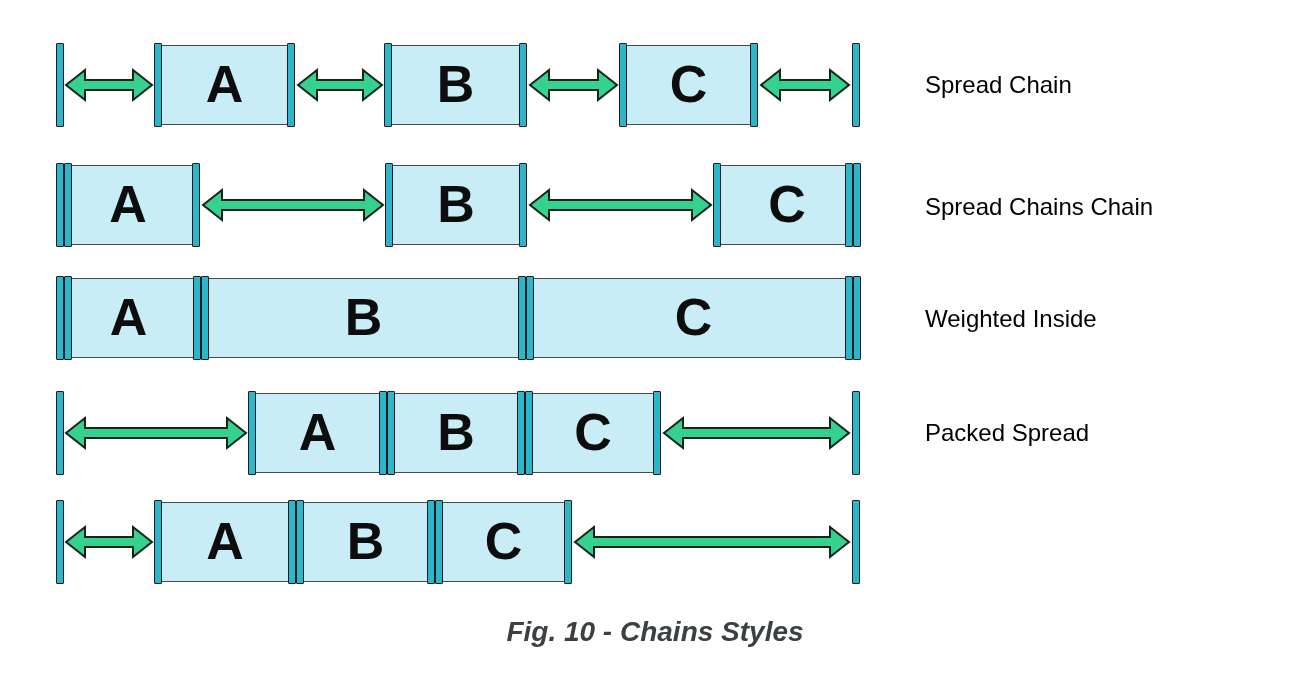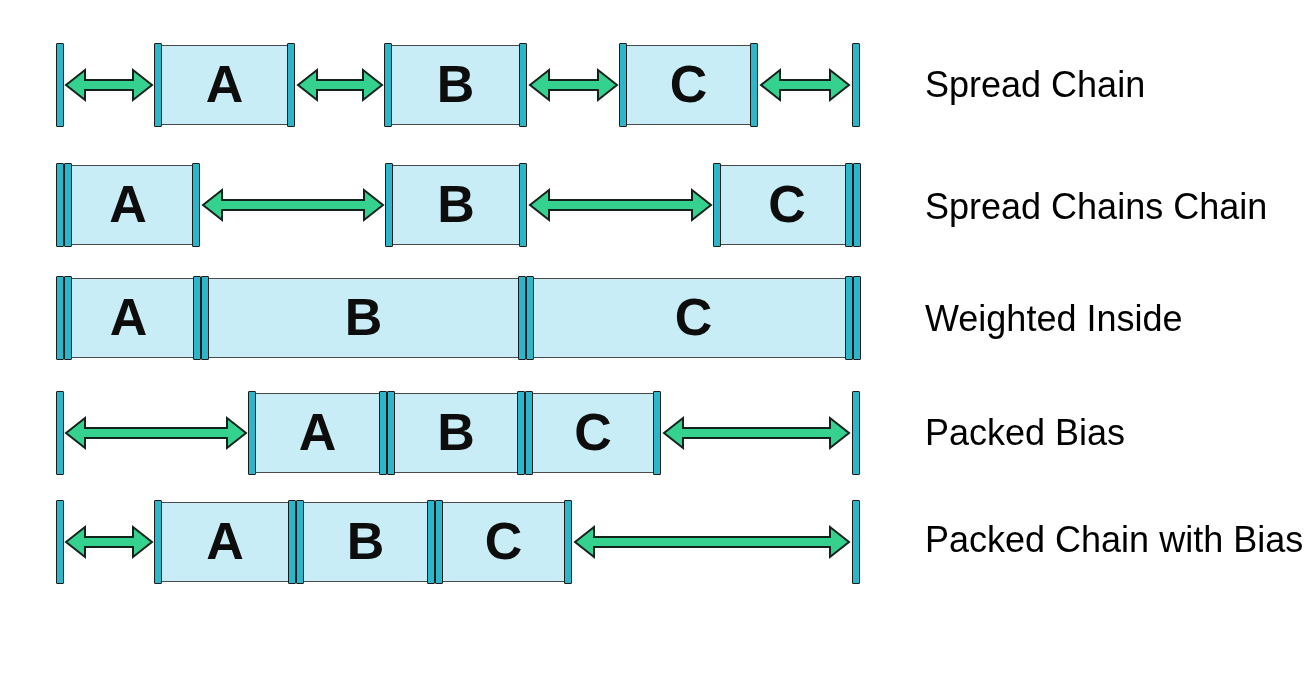--- a/index.html
+++ b/index.html
@@ -23,21 +23,21 @@
     position:absolute;top:0;height:84px;width:8px;
     background:#2db6c9;border:1px solid #1c1c1c;
     box-sizing:border-box;z-index:3;border-radius:1px;
   }
 
   .arrow{position:absolute;top:20px;height:44px;z-index:2;}
   .arrow svg{display:block;}
 
   .row-label{
     position:absolute;left:925px;
-    font-size:36px;color:#000000;line-height:32px;white-space:nowrap;
+    font-size:24px;color:#000000;line-height:32px;white-space:nowrap;
   }
 
   .caption{
     position:absolute;top:616px;left:0;width:1310px;
     text-align:center;font-size:28px;font-weight:bold;font-style:italic;
     color:#3d4043;letter-spacing:0px;
   }
 </style>
 </head>
 <body>
@@ -159,21 +159,21 @@
     </div>
     <span class="vbar" style="left:525px"></span>
     <span class="vbar" style="left:653px"></span>
     <div class="arrow" style="left:662px;width:189px">
         <svg width="189" height="44" xmlns="http://www.w3.org/2000/svg">
           <polygon points="2,22 21,7 21,17 168,17 168,7 187,22 168,37 168,27 21,27 21,37" fill="#35d28f" stroke="#13231c" stroke-width="2" stroke-linejoin="miter"></polygon>
         </svg>
       </div>
     <span class="vbar" style="left:852px"></span>
   </div>
-  <div class="row-label" style="top:417px">Packed Bias</div>
+  <div class="row-label" style="top:417px">Packed Spread</div>
 
   <div class="row" style="top:500px">
     <span class="vbar" style="left:56px"></span>
     <div class="arrow" style="left:64px;width:90px">
         <svg width="90" height="44" xmlns="http://www.w3.org/2000/svg">
           <polygon points="2,22 21,7 21,17 69,17 69,7 88,22 69,37 69,27 21,27 21,37" fill="#35d28f" stroke="#13231c" stroke-width="2" stroke-linejoin="miter"></polygon>
         </svg>
       </div>
     <div class="cbox" style="left:154px;width:142px">
       <span class="letter">A</span>
@@ -190,16 +190,16 @@
     </div>
     <span class="vbar" style="left:435px"></span>
     <span class="vbar" style="left:564px"></span>
     <div class="arrow" style="left:573px;width:278px">
         <svg width="278" height="44" xmlns="http://www.w3.org/2000/svg">
           <polygon points="2,22 21,7 21,17 257,17 257,7 276,22 257,37 257,27 21,27 21,37" fill="#35d28f" stroke="#13231c" stroke-width="2" stroke-linejoin="miter"></polygon>
         </svg>
       </div>
     <span class="vbar" style="left:852px"></span>
   </div>
-  <div class="row-label" style="top:524px">Packed Chain with Bias</div>
-
+
+  <div class="caption">Fig. 10 - Chains Styles</div>
 
 </div>
 
 </body></html>

